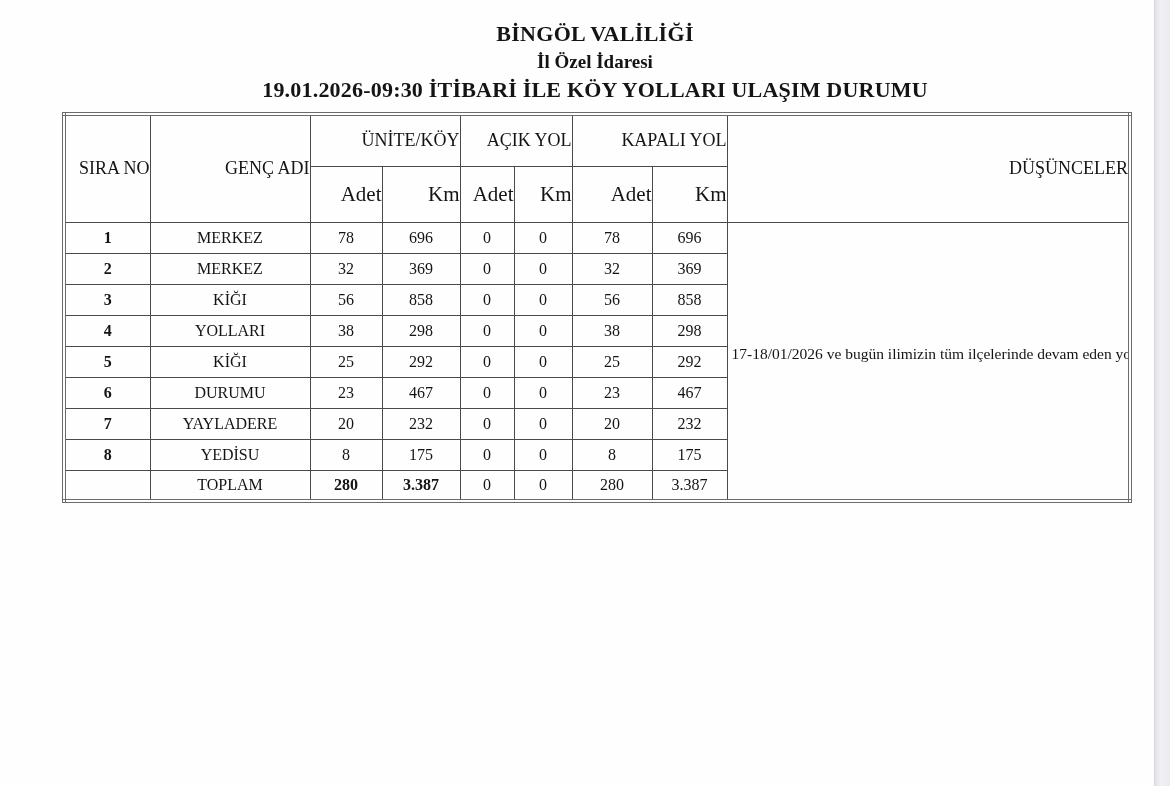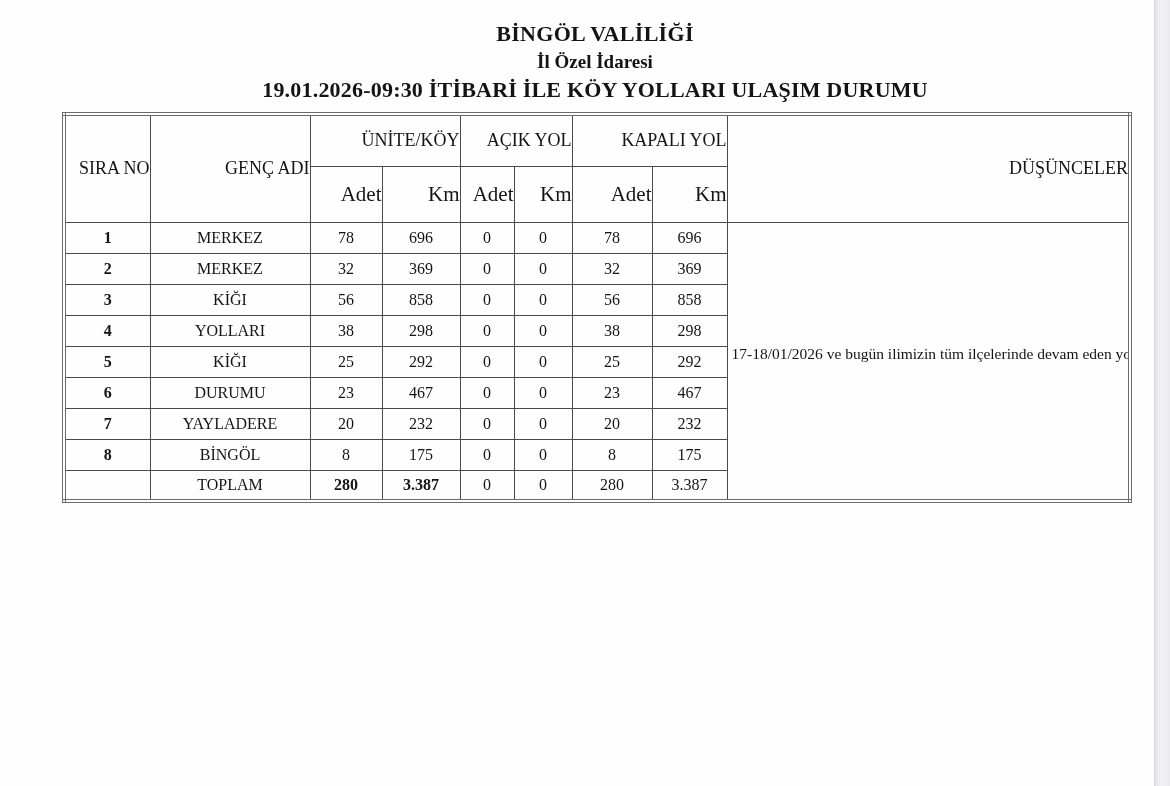--- a/index.html
+++ b/index.html
@@ -217,21 +217,21 @@
         <td class="name">YAYLADERE</td>
         <td class="num">20</td>
         <td class="num">232</td>
         <td class="num">0</td>
         <td class="num">0</td>
         <td class="num">20</td>
         <td class="num">232</td>
       </tr>
       <tr>
         <td class="sira">8</td>
-        <td class="name">BİNGÖL</td>
+        <td class="name">YEDİSU</td>
         <td class="num">8</td>
         <td class="num">175</td>
         <td class="num">0</td>
         <td class="num">0</td>
         <td class="num">8</td>
         <td class="num">175</td>
       </tr>
       <tr class="total-row">
         <td class="sira"></td>
         <td class="name">TOPLAM</td>

